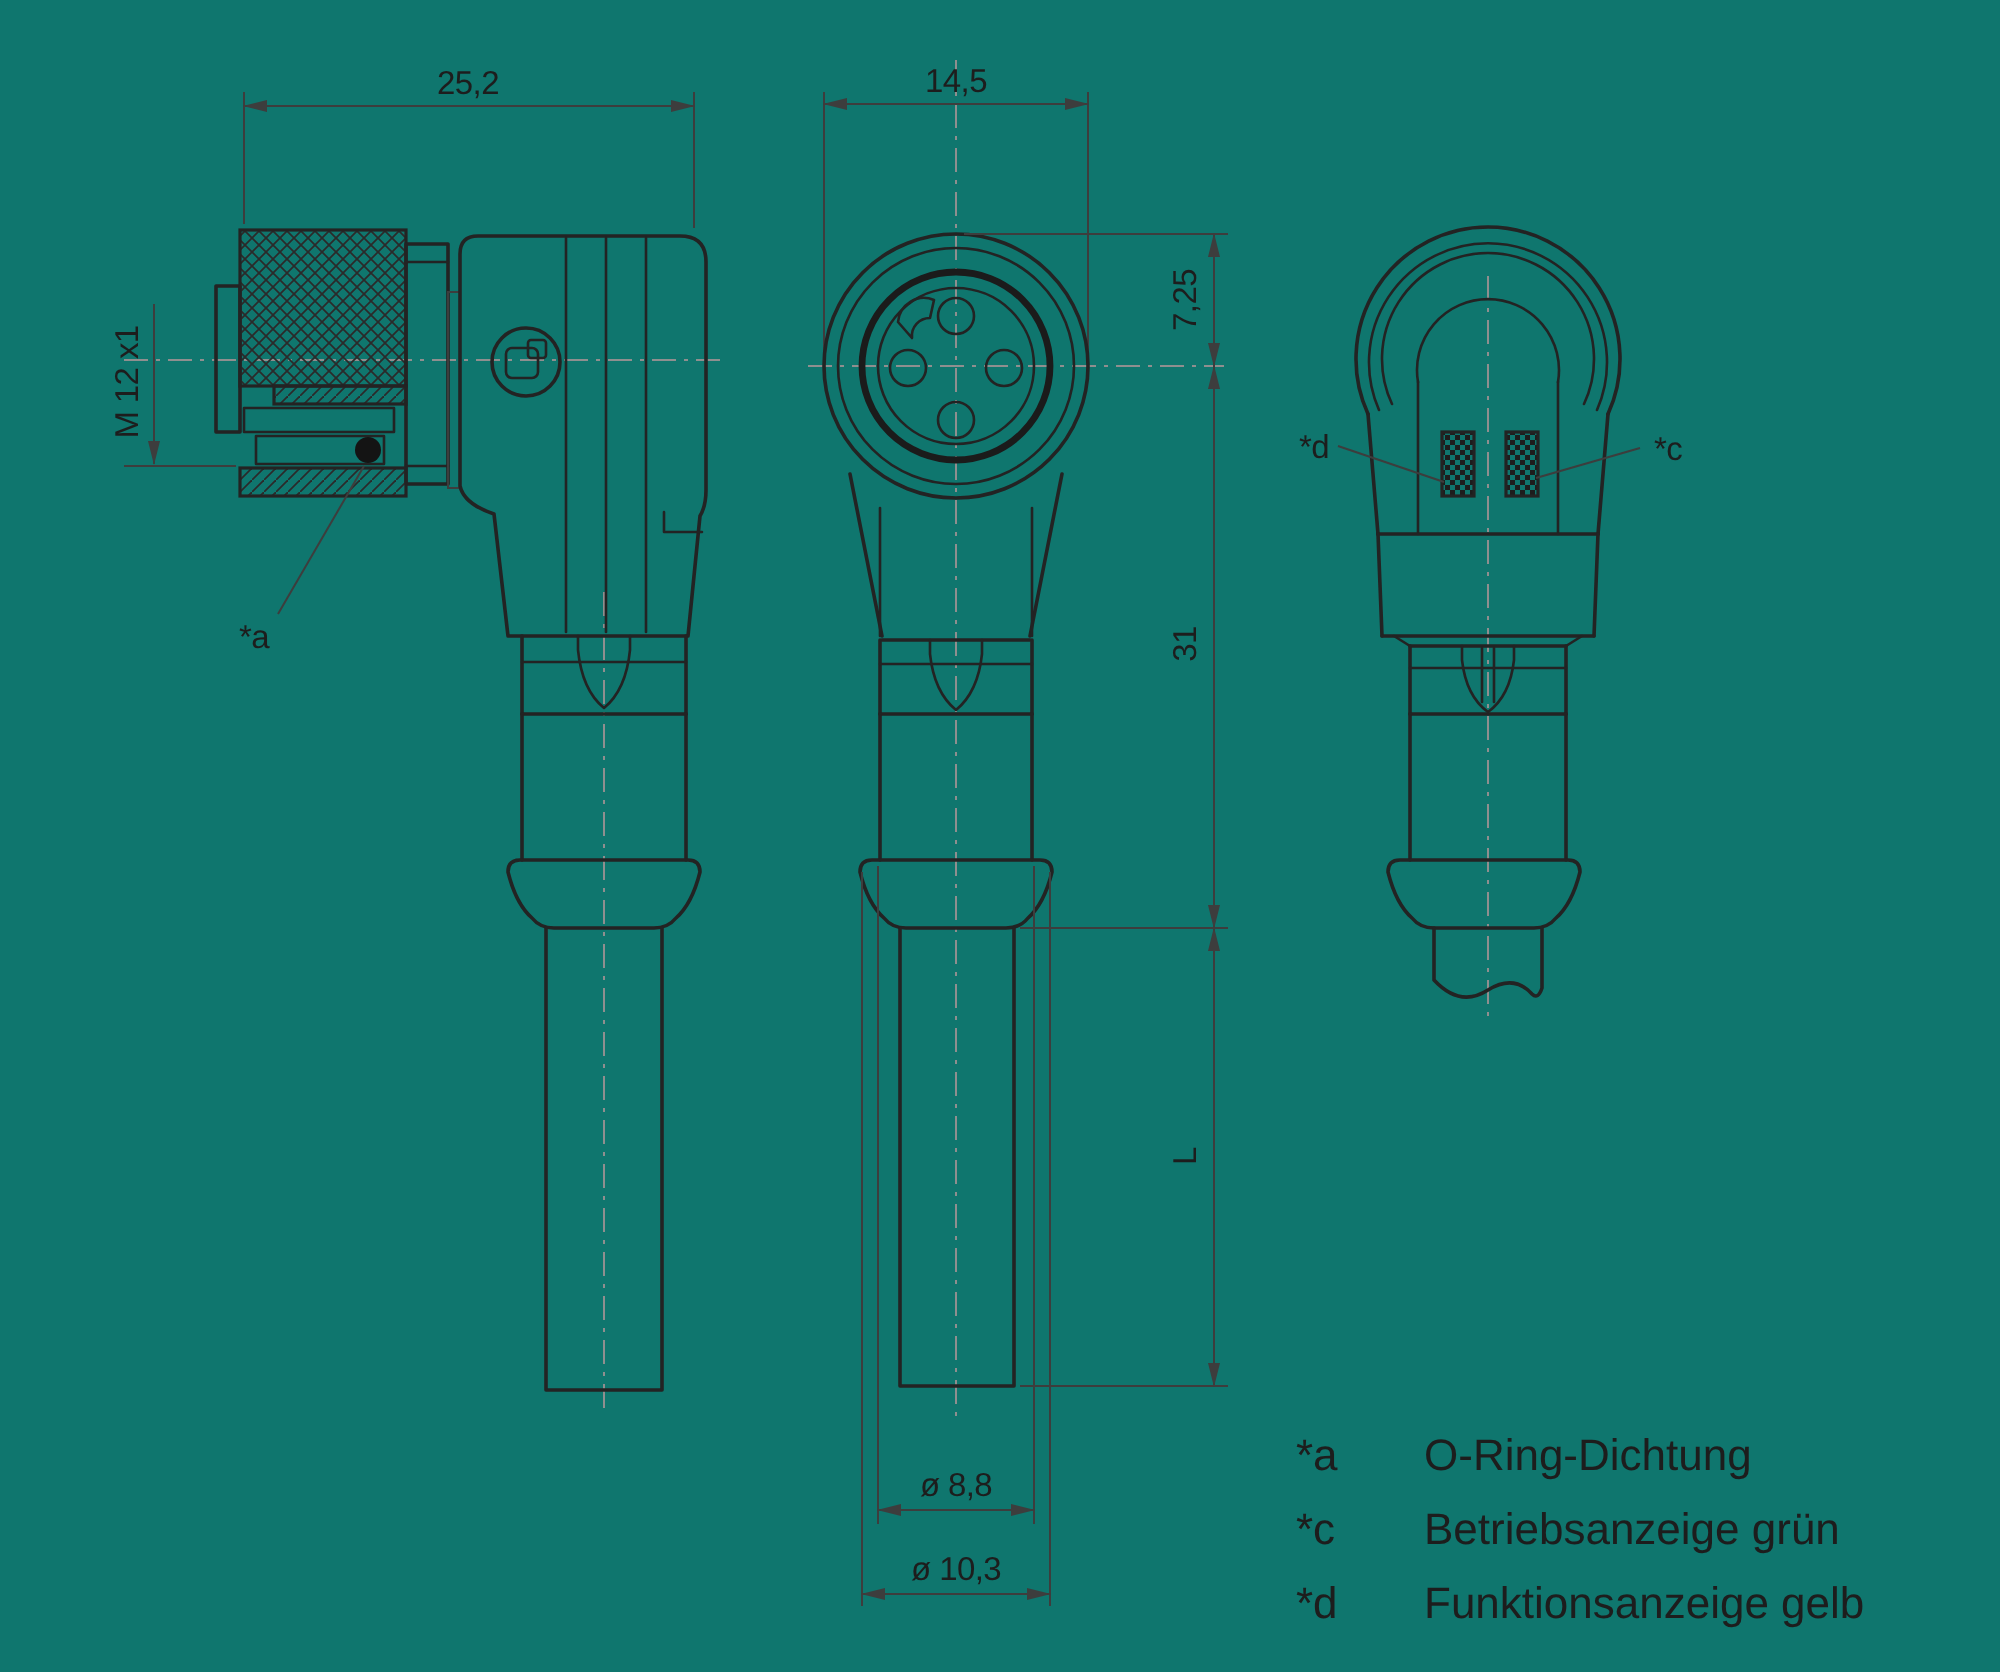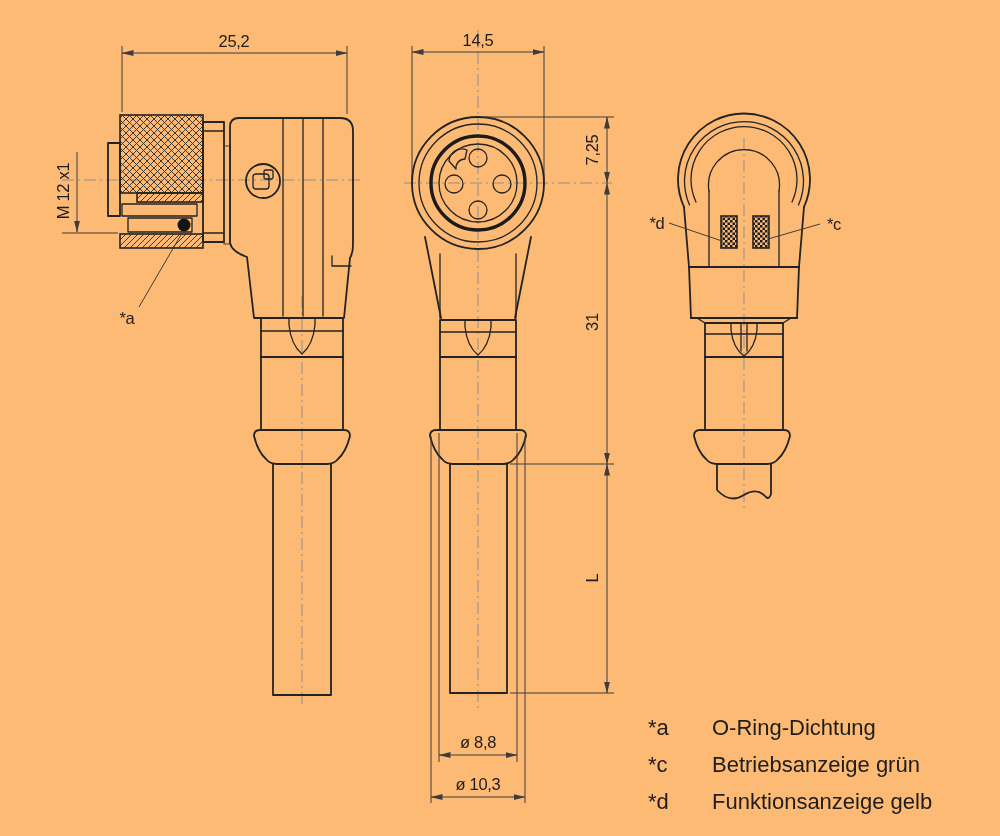--- a/index.html
+++ b/index.html
@@ -1,16 +1,16 @@
 <!DOCTYPE html>
 <html><head>
 <meta charset="utf-8">
 <style>
   html,body{margin:0;padding:0;background:#ffffff;}
-  .stage{position:relative;width:1000px;height:836px;background:#fdba74;overflow:hidden;}
+  .stage{position:relative;width:1000px;height:836px;background:#0f766e;overflow:hidden;}
   svg{display:block;}
   .obj{fill:none;stroke:#232323;stroke-width:1.8;stroke-linecap:round;stroke-linejoin:round;}
   .obj2{fill:none;stroke:#232323;stroke-width:1.3;stroke-linecap:round;stroke-linejoin:round;}
   .ring{fill:none;stroke:#1b1b1b;stroke-width:3.4;}
   .patr{stroke:#232323;stroke-width:1.6;}
   .thin{fill:none;stroke:#3d3d3d;stroke-width:1;}
   .dim{fill:none;stroke:#3d3d3d;stroke-width:1;}
   .cl{fill:none;stroke:#8f8f8f;stroke-width:1;stroke-dasharray:12 4 2 4;}
   .dtx{font-family:"Liberation Sans",sans-serif;font-size:16.5px;fill:#1d1d1d;letter-spacing:-0.3px;}
   .ltx{font-family:"Liberation Sans",sans-serif;font-size:22px;fill:#1d1d1d;}

